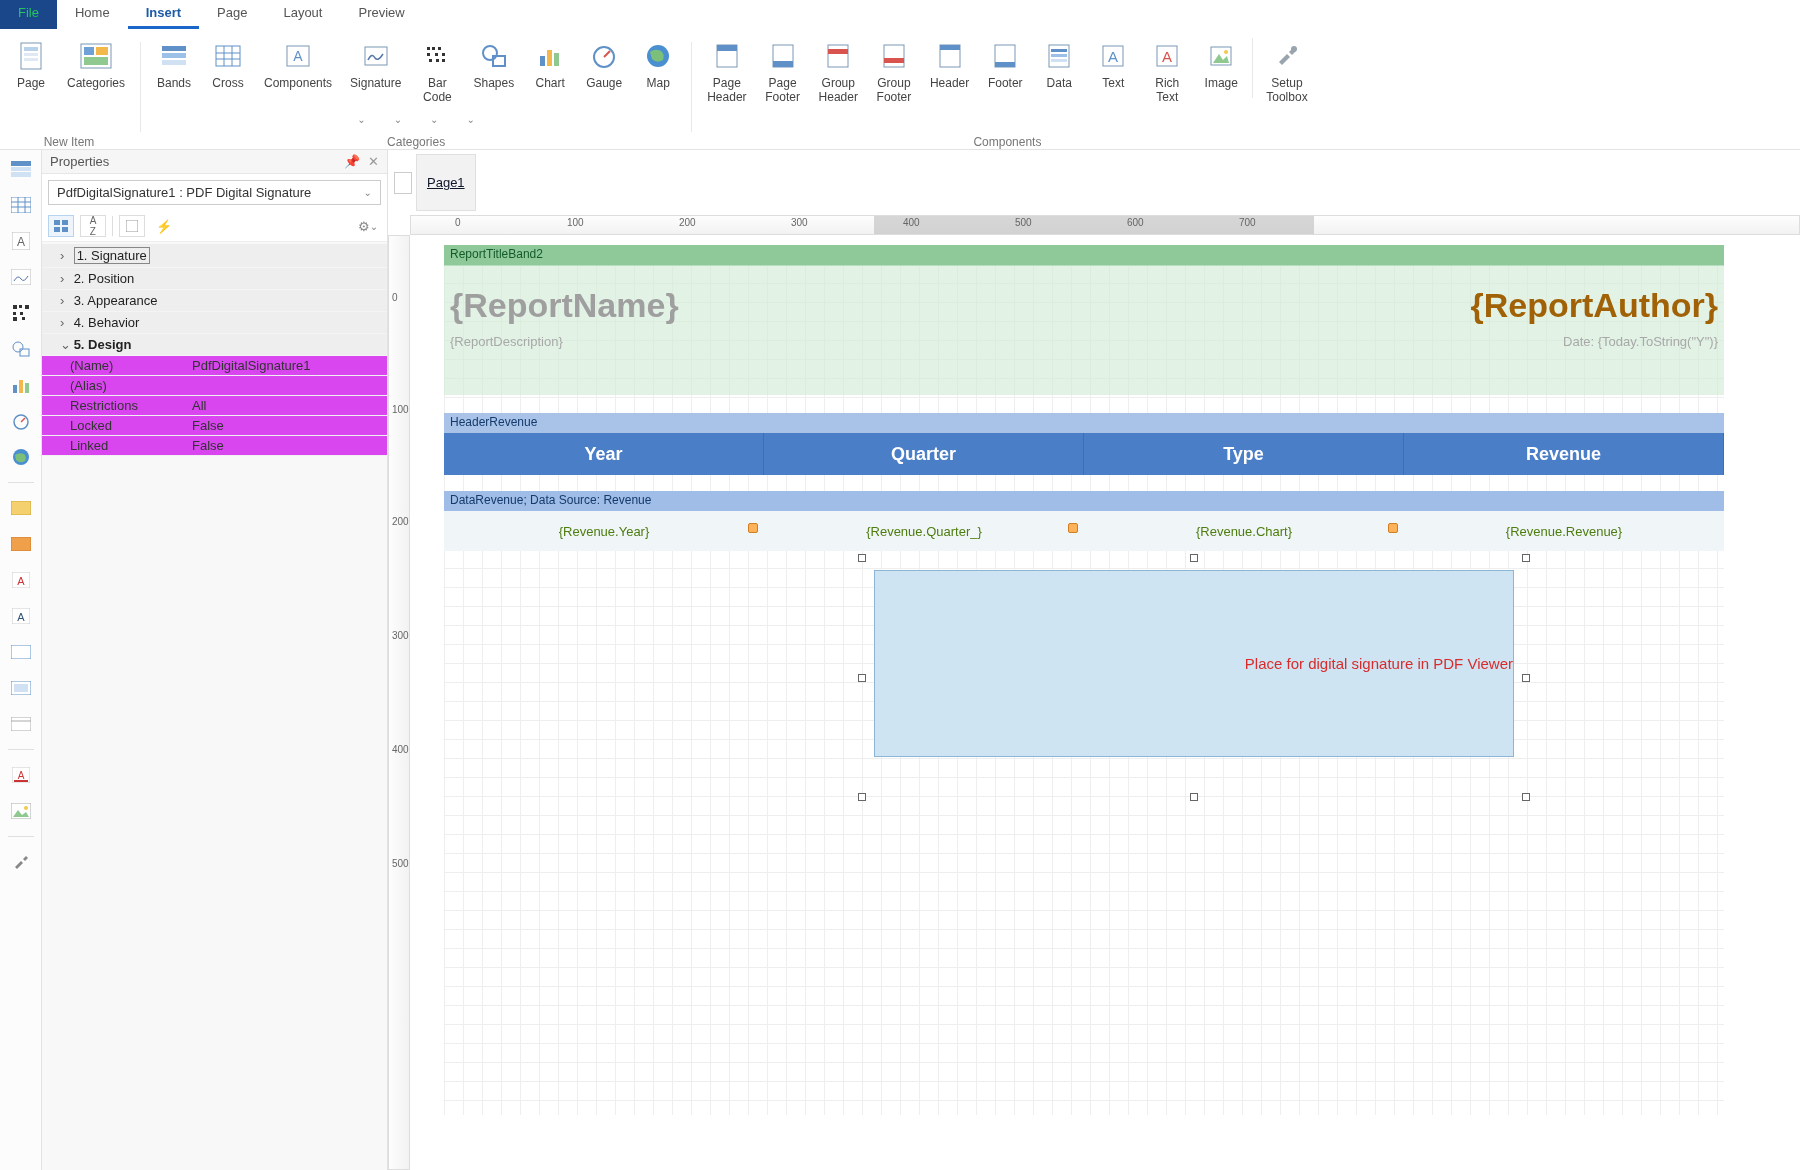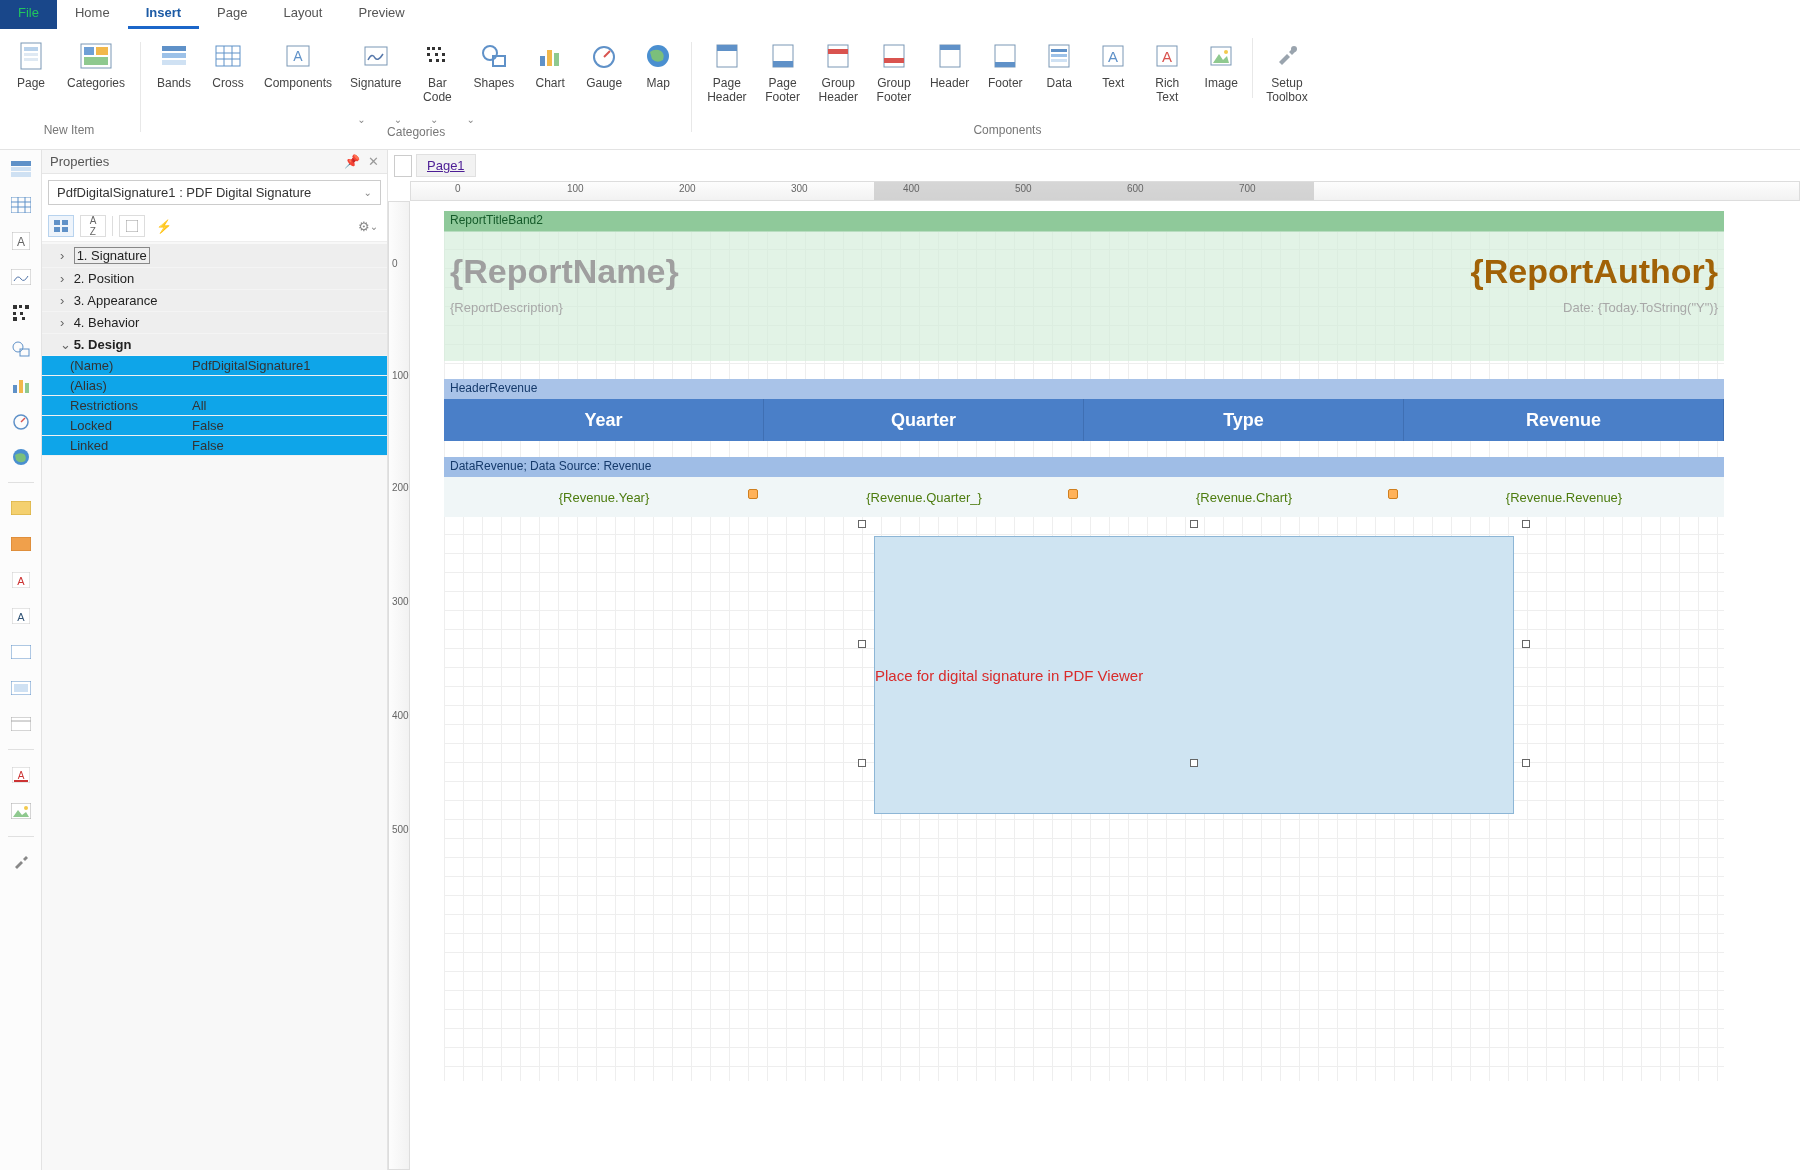--- a/index.html
+++ b/index.html
@@ -5,21 +5,21 @@
 *{box-sizing:border-box;margin:0;padding:0}
 body{font-family:"Segoe UI",Arial,sans-serif;font-size:13px;color:#333;background:#fff;overflow:hidden}
 .app{display:flex;flex-direction:column;height:100vh;width:100vw}
 .tabbar{display:flex;align-items:stretch;height:30px;border-bottom:1px solid #fff}
 .tabbar .tab{padding:5px 18px;cursor:pointer;color:#555}
 .tabbar .tab.file{background:#19478a;color:#22c55e;font-weight:400}
 .tabbar .tab.active{color:#1b5aa5;border-bottom:3px solid #1b66c9;font-weight:600}
 .ribbon{display:flex;align-items:flex-start;padding:6px 4px 0 4px;border-bottom:1px solid #e3e3e3;height:120px}
 .ribbon .rgroup{display:flex;flex-direction:column;align-items:center;height:100%}
 .ribbon .rgroup .items{display:flex;align-items:flex-start}
-.ribbon .rgroup .glabel{font-size:12px;color:#777;margin-top:auto;margin-bottom:12px}
+.ribbon .rgroup .glabel{font-size:12px;color:#777;margin-top:auto;margin-bottom:0}
 .ribbon .sep{width:1px;background:#e8e8e8;margin:6px 6px;height:90px}
 .ribbon .btn{display:flex;flex-direction:column;align-items:center;padding:2px 8px;min-width:54px;cursor:pointer;border:1px solid transparent}
 .ribbon .btn .ico{width:34px;height:34px;display:flex;align-items:center;justify-content:center;margin-bottom:4px}
 .ribbon .btn .lbl{font-size:12px;color:#444;text-align:center;line-height:1.15}
 .ribbon .drow{display:flex;align-items:center;justify-content:center;margin-top:6px;color:#777}
 .ribbon .drow .dd{padding:0 14px;cursor:pointer}
 .main{flex:1;display:flex;min-height:0}
 .toolstrip{width:42px;background:#fcfcfc;border-right:1px solid #e3e3e3;display:flex;flex-direction:column;align-items:center;padding-top:6px;gap:10px}
 .toolstrip .t{width:26px;height:26px;display:flex;align-items:center;justify-content:center;cursor:pointer;border-radius:2px}
 .toolstrip .tsep{width:26px;height:1px;background:#e0e0e0;margin:2px 0}
@@ -28,27 +28,27 @@
 .propspane .phead .ico{display:flex;gap:8px;color:#999}
 .propspane .sel{margin:6px;border:1px solid #ccc;padding:4px 8px;display:flex;justify-content:space-between;align-items:center;cursor:pointer}
 .propspane .tbar{display:flex;align-items:center;gap:6px;padding:4px 6px;border-bottom:1px solid #eee}
 .propspane .tbar .tb{width:26px;height:22px;border:1px solid #ddd;display:flex;align-items:center;justify-content:center;cursor:pointer;background:#fff}
 .propspane .tbar .tb.active{background:#eef4fb;border-color:#b8d3ee}
 .propspane .tree{flex:1;overflow:auto;padding:2px 0;background:#f8f8f8}
 .propspane .cat{padding:3px 6px 3px 18px;cursor:pointer;color:#222;background:#eeeeee;border-bottom:1px solid #f4f4f4}
 .propspane .cat .arrow{display:inline-block;width:10px;color:#666}
 .propspane .cat .ctext{display:inline-block}
 .propspane .cat.hi .ctext{border:1px solid #888;padding:0 2px}
-.propspane .prow{display:flex;padding:2px 0 2px 28px;border-bottom:1px solid #f1f1f1;background:#0ea5e9}
+.propspane .prow{display:flex;padding:2px 0 2px 28px;border-bottom:1px solid #f1f1f1;background:#d946ef}
 .propspane .prow .k{width:122px;color:#333}
 .propspane .prow .v{flex:1;color:#333}
 .canvaswrap{flex:1;display:flex;flex-direction:column;min-width:0;background:#fff}
 .pagetabs{display:flex;align-items:center;padding:4px 6px;gap:4px}
 .pagetabs .pgico{width:18px;height:22px;border:1px solid #ccc;background:#fff;display:inline-block}
-.pagetabs .pgtab{padding:3px 10px;background:#f2f2f2;border:1px solid #e0e0e0;cursor:pointer;color:#4c1d95;text-decoration:underline}
+.pagetabs .pgtab{padding:20px 10px;background:#f2f2f2;border:1px solid #e0e0e0;cursor:pointer;color:#0f172a;text-decoration:underline}
 .rulerh{height:20px;display:flex;margin-left:22px}
 .rulerh .marks{flex:1;position:relative;background:linear-gradient(#fdfdfd,#f2f2f2);border:1px solid #ddd;font-size:10px;color:#666}
 .rulerh .marks .mk{position:absolute;top:1px}
 .rulerh .marks .sel{position:absolute;top:0;height:100%;background:#bcbcbc;opacity:.6}
 .canvasbody{flex:1;display:flex;min-height:0}
 .rulerv{width:22px;background:linear-gradient(90deg,#fdfdfd,#f2f2f2);border:1px solid #ddd;position:relative;font-size:10px;color:#666}
 .rulerv .mk{position:absolute;left:3px}
 .design{flex:1;overflow:auto;position:relative;background:#fff}
 .page{position:absolute;left:34px;top:10px;width:1280px;height:870px;background:#fff}
 .gridbg{position:absolute;inset:0;background-image:linear-gradient(#eee 1px,transparent 1px),linear-gradient(90deg,#eee 1px,transparent 1px);background-size:19px 19px}
@@ -63,21 +63,21 @@
 .rdate{position:absolute;right:6px;top:68px;color:#a8a8a8;font-size:13px}
 .hdr{top:168px;height:62px}
 .hdr .bhead{background:#a9c3e8;color:#153a6b}
 .hdr .row{display:flex;height:42px}
 .hdr .cell{flex:1;background:#4a7fc8;color:#fff;font-weight:600;font-size:18px;display:flex;align-items:center;justify-content:center;border-right:1px solid #3f6fb3}
 .dband{top:246px;height:66px}
 .dband .bhead{background:#9fbde6;color:#153a6b}
 .dband .row{display:flex;height:40px;background:#f0f6f7}
 .dband .cell{flex:1;display:flex;align-items:center;justify-content:center;color:#4d7c0f;font-size:13px;position:relative}
 .dband .cell .pin{position:absolute;right:6px;top:12px;width:10px;height:10px;background:#ffb25a;border:1px solid #cf7f1f;border-radius:2px}
-.sigbox{position:absolute;left:430px;top:325px;width:640px;height:278px;background:#cfe4f2;border:1px solid #8db6d6;display:flex;align-items:center;justify-content:flex-start}
+.sigbox{position:absolute;left:430px;top:325px;width:640px;height:187px;background:#cfe4f2;border:1px solid #8db6d6;display:flex;align-items:center;justify-content:flex-end}
 .sigbox .txt{color:#d92b2b;font-size:15px}
 .handles{position:absolute}
 .handle{position:absolute;width:8px;height:8px;background:#fff;border:1px solid #666}
 svg{display:block}
 .chev{font-size:10px;color:#888}
 </style>
 </head>
 <body>
 
 <div class="app">

